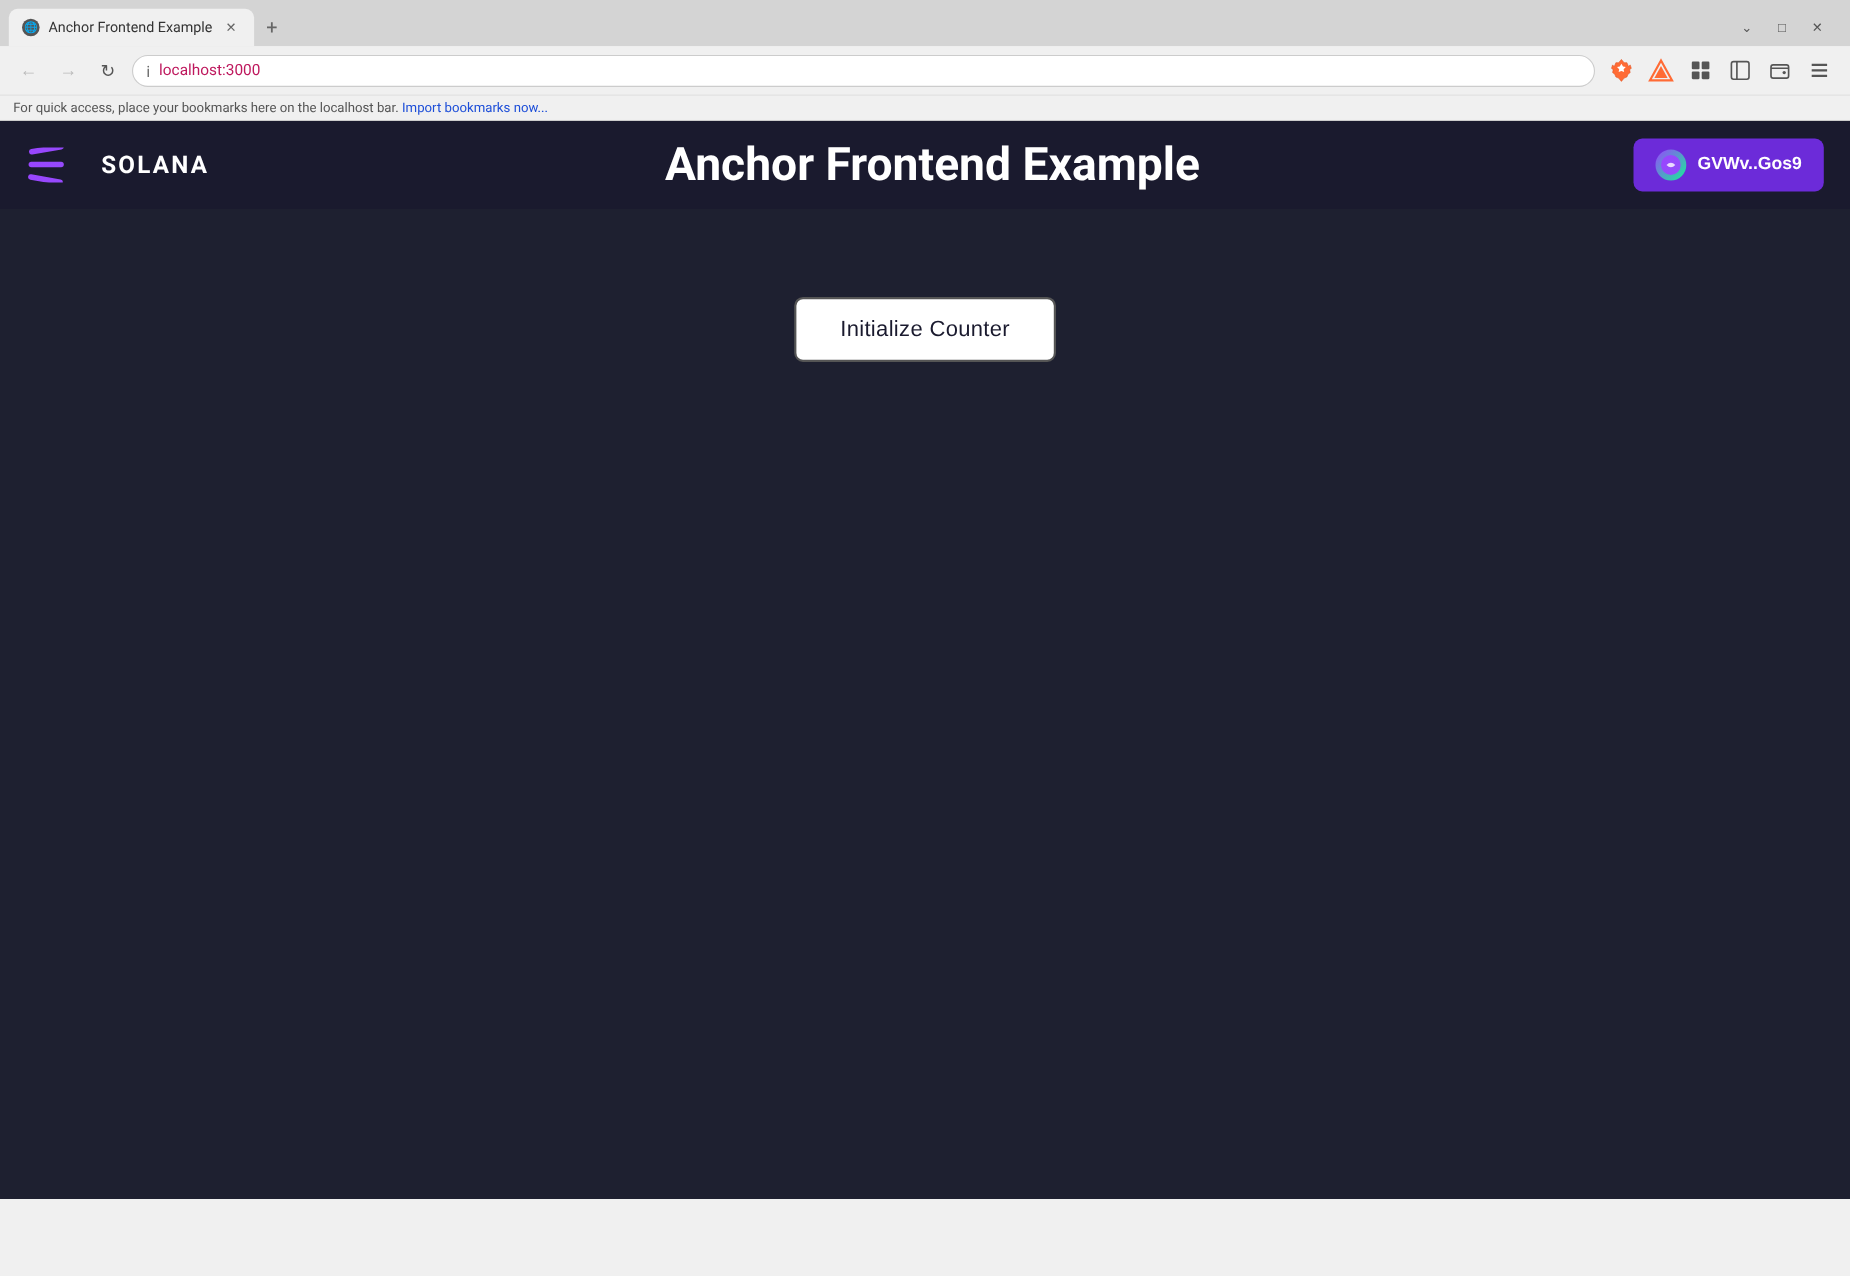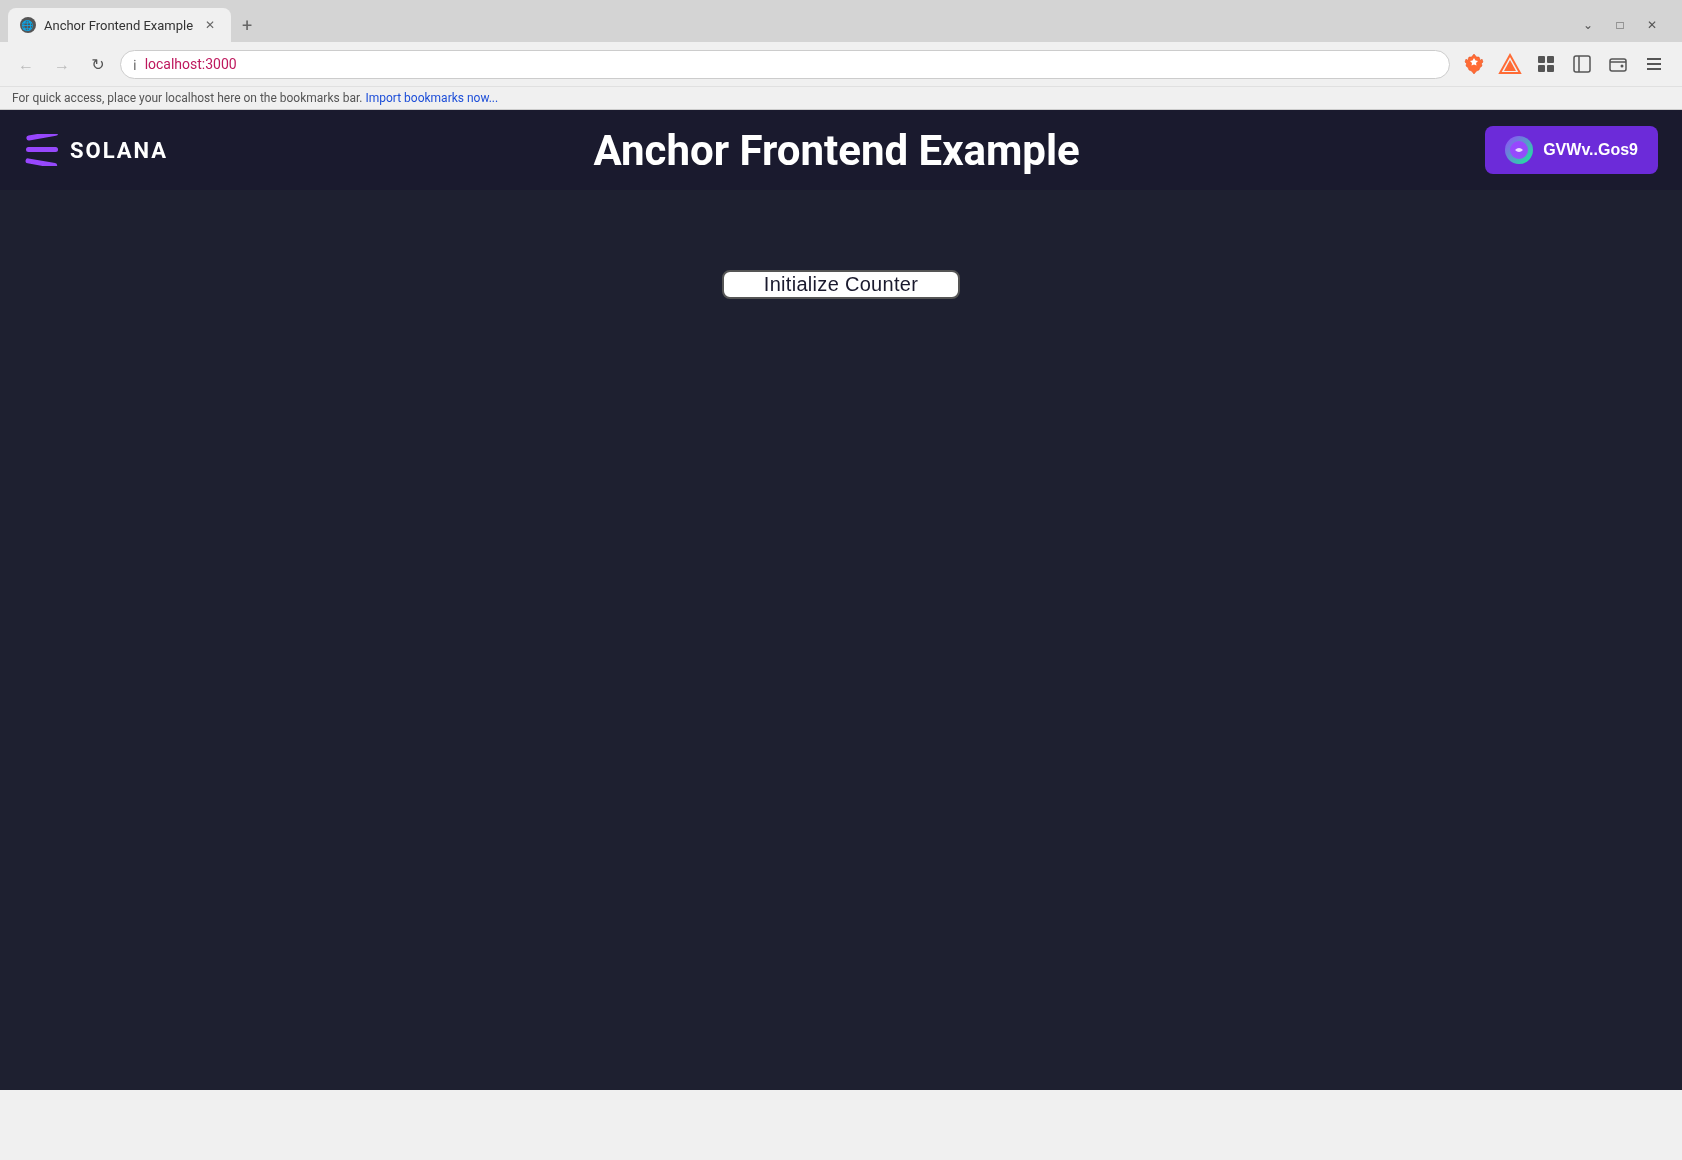--- a/index.html
+++ b/index.html
@@ -191,21 +191,21 @@
       background: #1a1a2e;
       display: flex;
       align-items: center;
       padding: 0 24px;
       height: 80px;
     }
 
     .solana-logo {
       display: flex;
       align-items: center;
-      gap: 6px;
+      gap: 28px;
       margin-right: 20px;
     }
 
     .solana-text {
       color: white;
       font-size: 22px;
       font-weight: 700;
       letter-spacing: 2px;
     }
 
@@ -250,21 +250,21 @@
       align-items: flex-start;
       justify-content: center;
       padding-top: 80px;
     }
 
     .initialize-btn {
       background: white;
       color: #1a1a2e;
       border: 2px solid #555;
       border-radius: 8px;
-      padding: 1px 40px;
+      padding: 16px 40px;
       font-size: 20px;
       font-weight: 500;
       cursor: pointer;
       letter-spacing: 0.3px;
     }
 
     
     .s-logo {
       display: flex;
       align-items: center;
@@ -346,21 +346,21 @@
         <svg width="20" height="20" viewBox="0 0 20 20" fill="none">
           <line x1="3" y1="5" x2="17" y2="5" stroke="#555" stroke-width="2"></line>
           <line x1="3" y1="10" x2="17" y2="10" stroke="#555" stroke-width="2"></line>
           <line x1="3" y1="15" x2="17" y2="15" stroke="#555" stroke-width="2"></line>
         </svg>
       </div>
     </div>
   </div>
 
   <div class="bookmarks-bar">
-    <span>For quick access, place your localhost here on the bookmarks bar.</span>
+    <span>For quick access, place your bookmarks here on the localhost bar.</span>
     <a>Import bookmarks now...</a>
   </div>
 </div>
 
 <div>
 
   <div class="app-header">
 
     <div class="solana-logo">
       <div class="s-logo">

